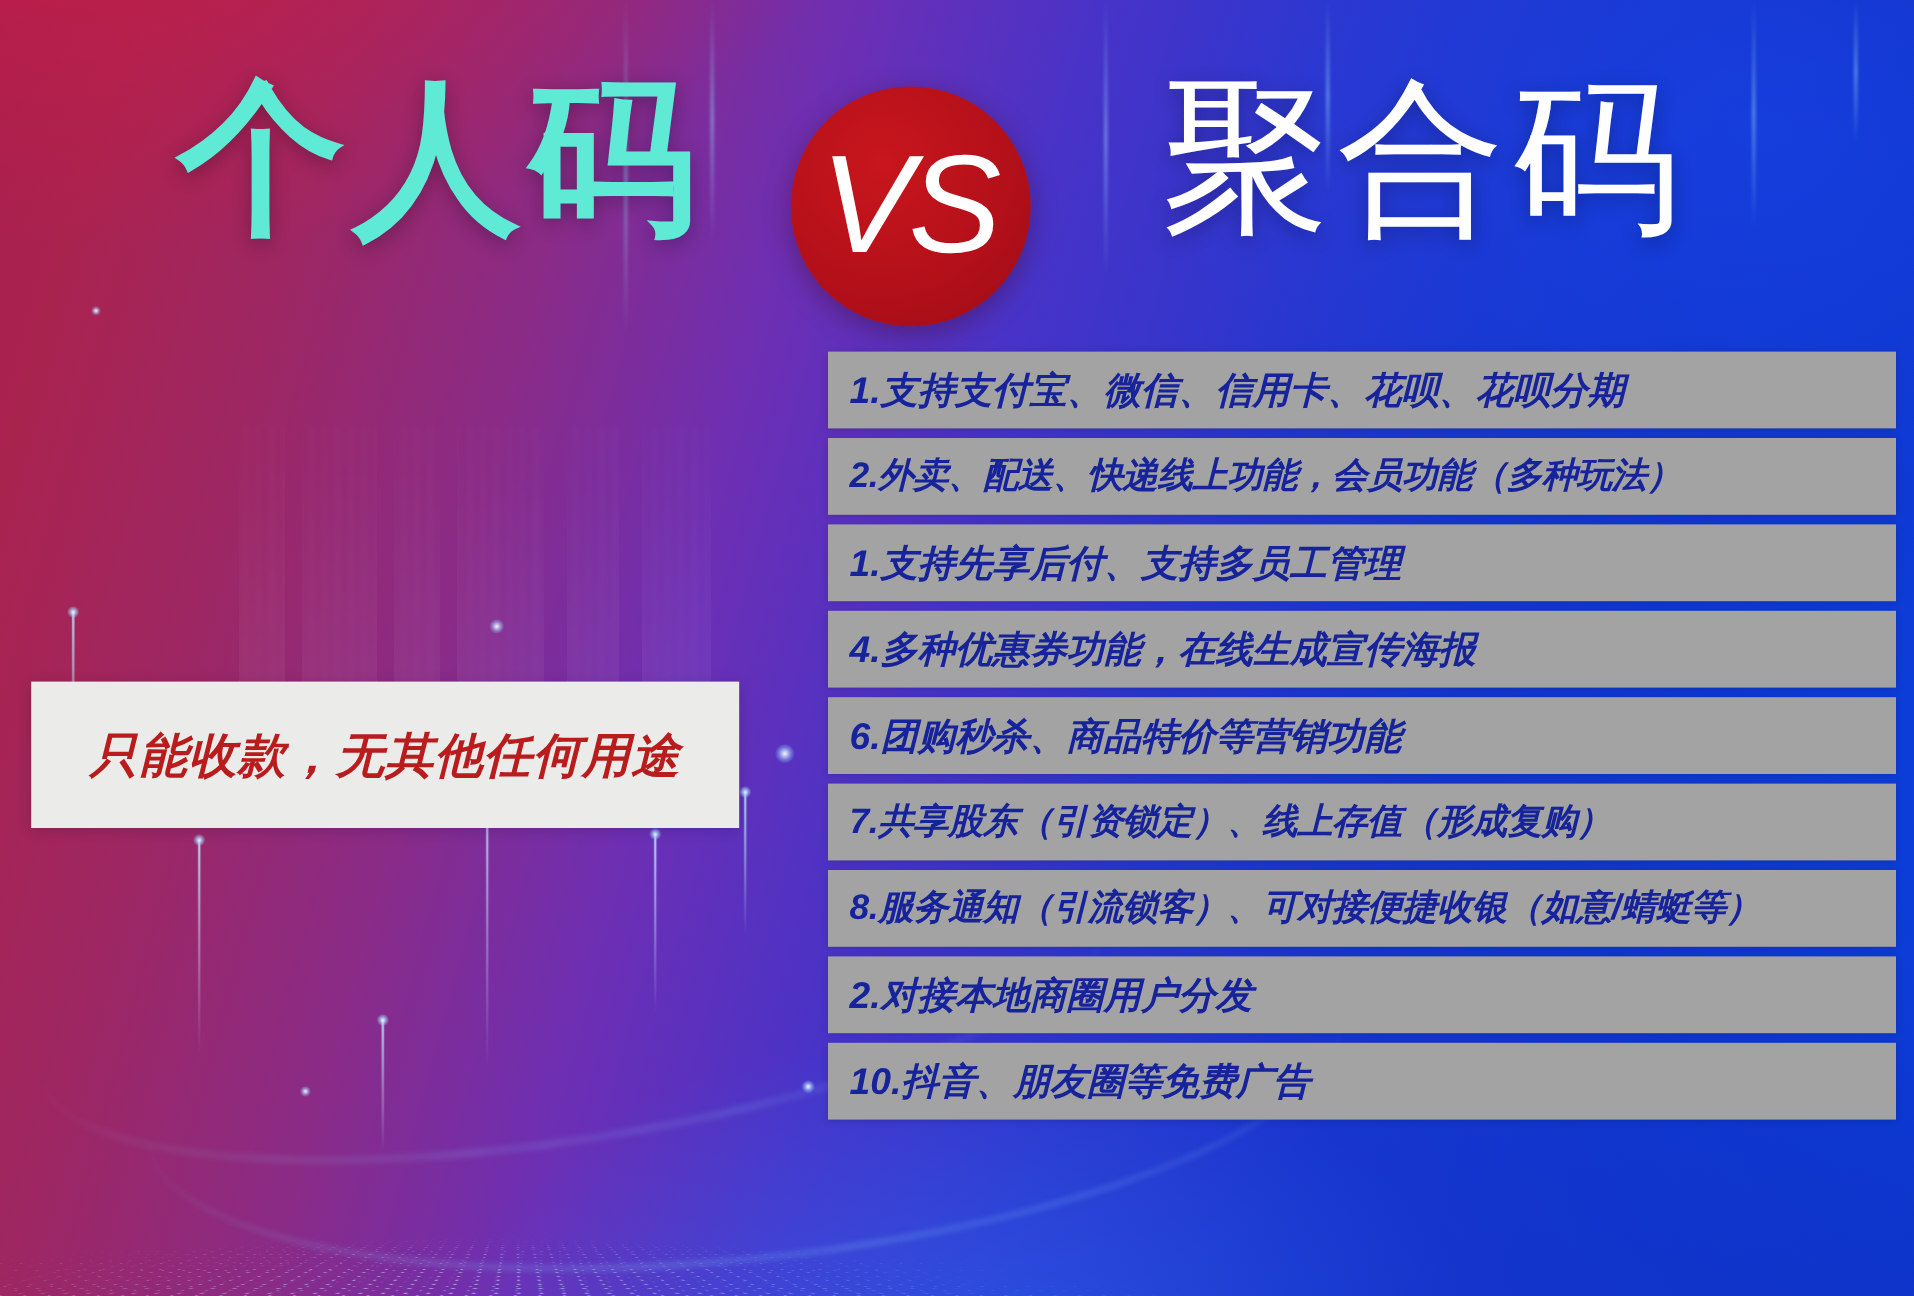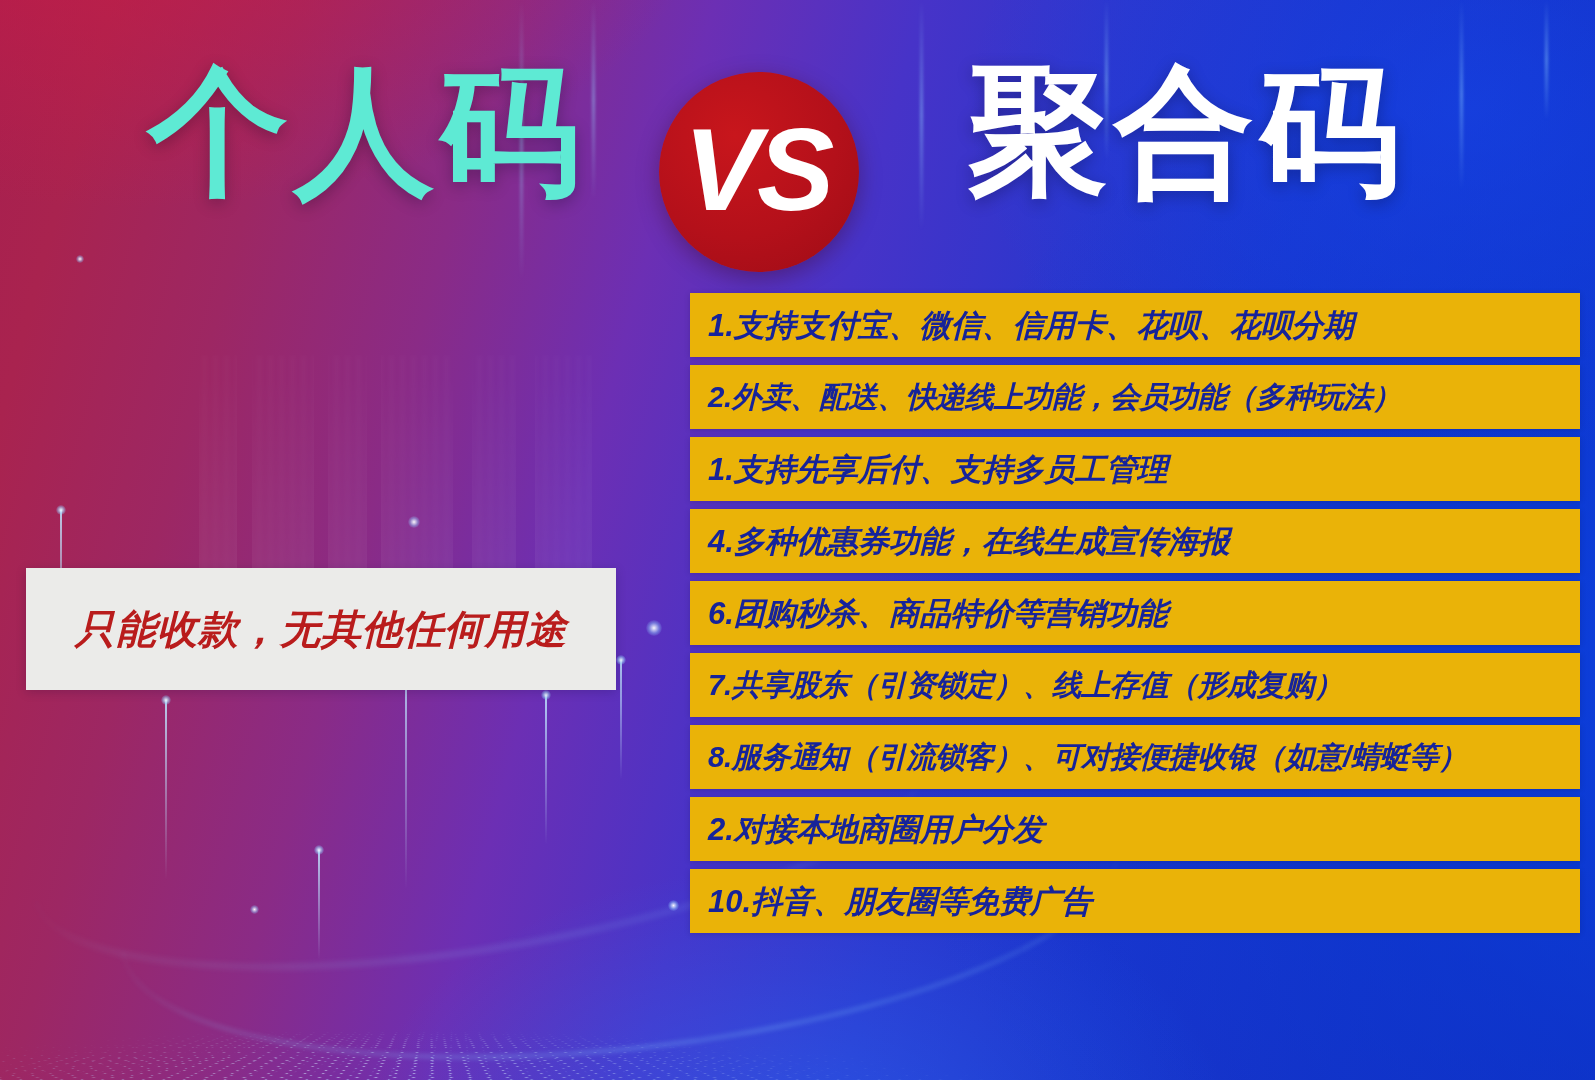--- a/index.html
+++ b/index.html
@@ -102,33 +102,33 @@
   .headline{position:absolute;left:0;top:0;width:100%;height:280px;}
   .title-left{
     position:absolute;left:148px;top:62px;
     font-size:140px;line-height:1;font-weight:bold;color:#5eead4;
     letter-spacing:6px;
     text-shadow:0 4px 16px rgba(0,0,20,.28);
     white-space:nowrap;
   }
   .title-right{
     position:absolute;left:968px;top:62px;
-    font-size:140px;line-height:1;font-weight:bold;color:#ffffff;
+    font-size:140px;line-height:1;font-weight:normal;color:#ffffff;
     letter-spacing:6px;
     text-shadow:0 4px 16px rgba(0,0,20,.28);
     white-space:nowrap;
   }
   .vs-badge{
     position:absolute;left:659px;top:72px;width:200px;height:200px;border-radius:50%;
     background:radial-gradient(circle at 38% 32%, #c8161c 0%, #b4101a 55%, #9d0c16 100%);
     box-shadow:0 6px 22px rgba(60,0,10,.35);
     display:flex;align-items:center;justify-content:center;
   }
   .vs-text{
-    font-size:116px;font-weight:bold;font-style:italic;color:#fff;
+    font-size:116px;font-weight:normal;font-style:italic;color:#fff;
     line-height:1;letter-spacing:-4px;margin-top:-4px;margin-left:-4px;
     font-family:"Liberation Sans","DejaVu Sans",sans-serif;
   }
 
   
   .left-box{
     position:absolute;left:26px;top:568px;width:590px;height:122px;
     background:#ebebe9;
     display:flex;align-items:center;justify-content:center;
     box-shadow:0 2px 10px rgba(0,0,40,.18);
@@ -137,21 +137,21 @@
     font-size:40px;font-weight:bold;font-style:italic;color:#b91c1c;
     letter-spacing:1px;white-space:nowrap;
   }
 
   
   .feature-list{
     position:absolute;left:690px;top:293px;width:890px;
     display:flex;flex-direction:column;gap:8px;
   }
   .feature-row{
-    height:64px;background:#eab308;
+    height:64px;background:#a3a3a3;
     display:flex;align-items:center;
     padding:0 30px 0 18px;
     box-shadow:0 1px 6px rgba(0,0,40,.16);
   }
   .feature-text{
     font-size:31px;font-weight:bold;font-style:italic;color:#16239a;
     line-height:1;white-space:nowrap;letter-spacing:0px;
   }
   .feature-row.tight .feature-text{font-size:29.5px;letter-spacing:-.4px;text-align:right;}
 </style>

